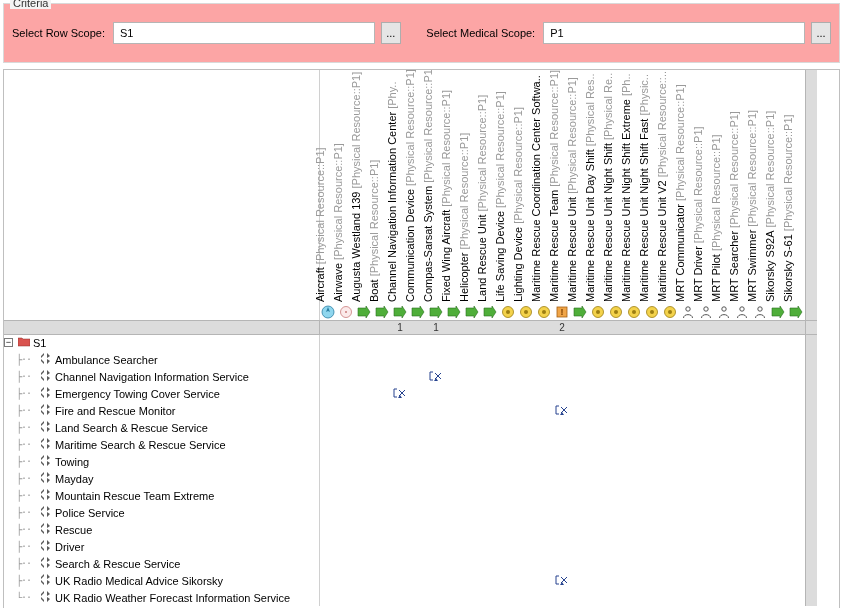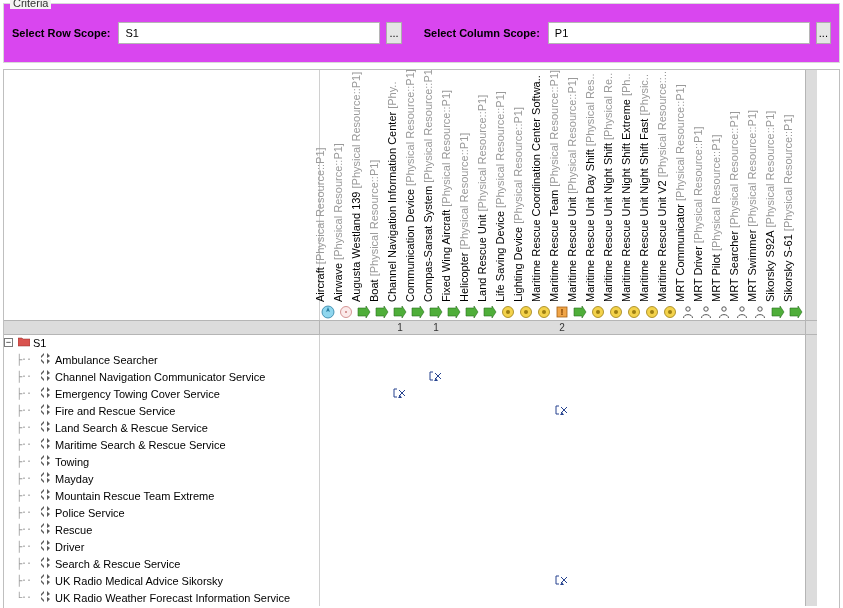--- a/index.html
+++ b/index.html
@@ -8,21 +8,21 @@
     width: 843px; height: 608px;
     font-family: "Segoe UI", Tahoma, sans-serif;
     font-size: 11px;
     background: #fff;
     color: #000;
     overflow: hidden;
   }
   .criteria-box {
     border: 1px solid #d9d9d9;
     margin: 3px 3px 0 3px;
-    background: #d946ef;
+    background: #fca5a5;
     position: relative;
     height: 60px;
   }
   .criteria-title {
     position: absolute;
     top: -7px;
     left: 6px;
     background: #f3f3f3;
     padding: 0 3px;
     font-size: 11px;
@@ -30,21 +30,20 @@
   }
   .criteria-row {
     display: flex;
     align-items: center;
     padding: 18px 8px 8px 8px;
     gap: 6px;
   }
   .crit-label {
     white-space: nowrap;
     margin-right: 2px;
-    font-weight: bold;
   }
   .crit-input {
     height: 22px;
     border: 1px solid #b5b5b5;
     background: #fff;
     padding: 0 6px;
     font-size: 11px;
     display: flex;
     align-items: center;
   }
@@ -212,21 +211,21 @@
   <div class="criteria-title">Criteria</div>
   <div class="criteria-row">
     <span class="crit-label">Select Row Scope:</span>
     <div class="crit-input row">
         <span>S1</span>
       </div>
     <div class="crit-btn">
         <span>...</span>
       </div>
     <div class="crit-gap"></div>
-    <span class="crit-label">Select Column Scope:</span>
+    <span class="crit-label">Select Medical Scope:</span>
     <div class="crit-input col">
         <span>P1</span>
       </div>
     <div class="crit-btn">
         <span>...</span>
       </div>
   </div>
 </div>
 
 <div class="grid-area">
@@ -606,21 +605,21 @@
             <td class="cell"></td>
             <td class="col-total"></td>
           </tr>
           <tr>
             <th class="row-head">
               <span class="tree-child">
                 <span class="tree-twig">├··</span>
                 <span><svg width="13" height="11" viewBox="0 0 13 11">
                     <path d="M2 3 L5 0 L5 2 L2 5 Z M8 0 L11 3 L8 5 L8 3 Z M2 8 L5 11 L5 9 L2 6 Z M8 11 L11 8 L8 6 L8 9 Z" fill="#5b5b5b"></path>
                   </svg></span>
-                <span class="row-label">Channel Navigation Communicator Service</span>
+                <span class="row-label">Channel Navigation Information Service</span>
               </span>
             </th>
             <td class="cell"></td>
             <td class="cell"></td>
             <td class="cell"></td>
             <td class="cell"></td>
             <td class="cell"></td>
             <td class="cell"></td>
             <td class="cell"><span class="mark"><svg width="14" height="12" viewBox="0 0 14 12">
                   <path d="M1 2 L1 10" stroke="#26438f" stroke-width="1"></path>
@@ -696,21 +695,21 @@
             <td class="cell"></td>
             <td class="col-total"></td>
           </tr>
           <tr>
             <th class="row-head">
               <span class="tree-child">
                 <span class="tree-twig">├··</span>
                 <span><svg width="13" height="11" viewBox="0 0 13 11">
                     <path d="M2 3 L5 0 L5 2 L2 5 Z M8 0 L11 3 L8 5 L8 3 Z M2 8 L5 11 L5 9 L2 6 Z M8 11 L11 8 L8 6 L8 9 Z" fill="#5b5b5b"></path>
                   </svg></span>
-                <span class="row-label">Fire and Rescue Service</span>
+                <span class="row-label">Fire and Rescue Monitor</span>
               </span>
             </th>
             <td class="cell"></td>
             <td class="cell"></td>
             <td class="cell"></td>
             <td class="cell"></td>
             <td class="cell"></td>
             <td class="cell"></td>
             <td class="cell"></td>
             <td class="cell"></td>

